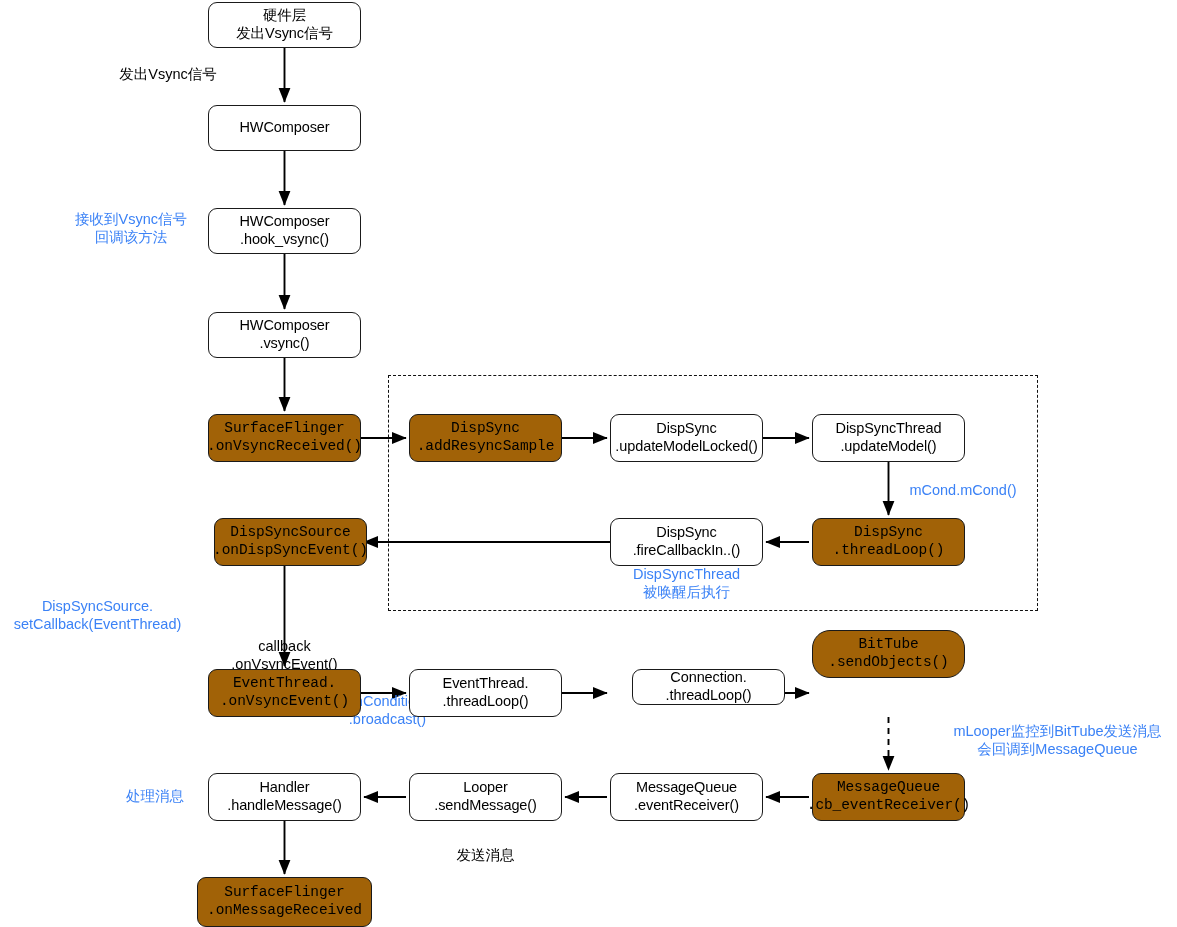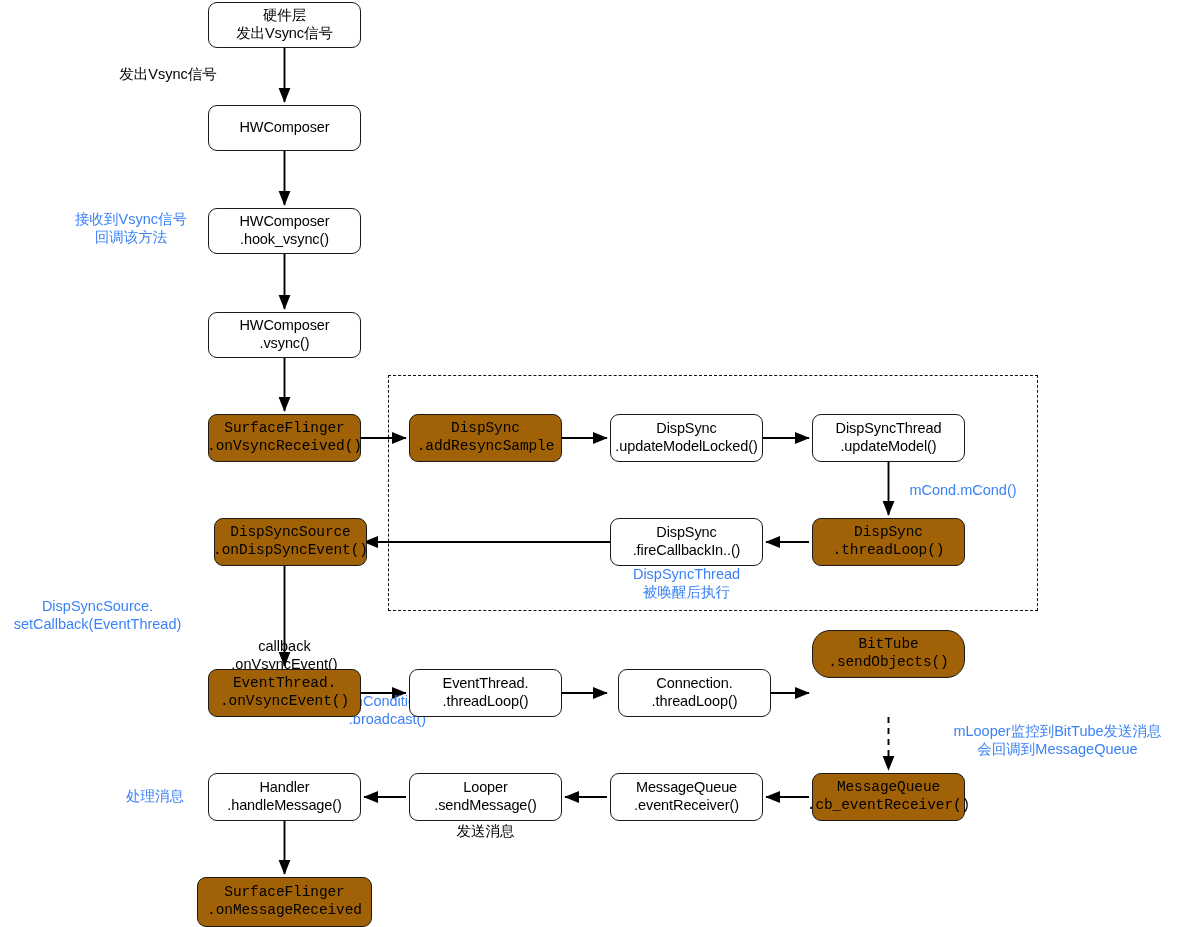--- a/index.html
+++ b/index.html
@@ -153,21 +153,21 @@
         <span class="ln">.onDispSyncEvent()</span>
       </div>
       <div class="node hl" style="left: 208px; top: 669px; width: 153px; height: 48px;">
         <span class="ln">EventThread.</span>
         <span class="ln">.onVsyncEvent()</span>
       </div>
       <div class="node" style="left: 409px; top: 669px; width: 153px; height: 48px;">
         <span class="ln">EventThread.</span>
         <span class="ln">.threadLoop()</span>
       </div>
-      <div class="node" style="left: 618px; top: 669px; width: 153px; height: 48px;">
+      <div class="node" style="left: 632px; top: 669px; width: 153px; height: 36px;">
         <span class="ln">Connection.</span>
         <span class="ln">.threadLoop()</span>
       </div>
       <div class="node hl" style="left: 812px; top: 630px; width: 153px; height: 48px; border-radius: 18px;">
         <span class="ln">BitTube</span>
         <span class="ln">.sendObjects()</span>
       </div>
       <div class="node hl" style="left: 812px; top: 773px; width: 153px; height: 48px;">
         <span class="ln">MessageQueue</span>
         <span class="ln">.cb_eventReceiver()</span>
@@ -213,21 +213,21 @@
         <span class="ln">.onVsyncEvent()</span>
       </div>
       <div class="label red" style="left: 330px; top: 693px; width: 115px;">
         <span class="ln">mCondition</span>
         <span class="ln">.broadcast()</span>
       </div>
       <div class="label red" style="left: 938px; top: 723px; width: 239px;">
         <span class="ln">mLooper监控到BitTube发送消息</span>
         <span class="ln">会回调到MessageQueue</span>
       </div>
-      <div class="label" style="left: 443px; top: 823px; width: 85px;">
+      <div class="label" style="left: 443px; top: 847px; width: 85px;">
         <span class="ln">发送消息</span>
       </div>
       <div class="label red" style="left: 114px; top: 788px; width: 70px; text-align: right;">
         <span class="ln">处理消息</span>
       </div>
     </div>
 
 </div>
 
 </body></html>

